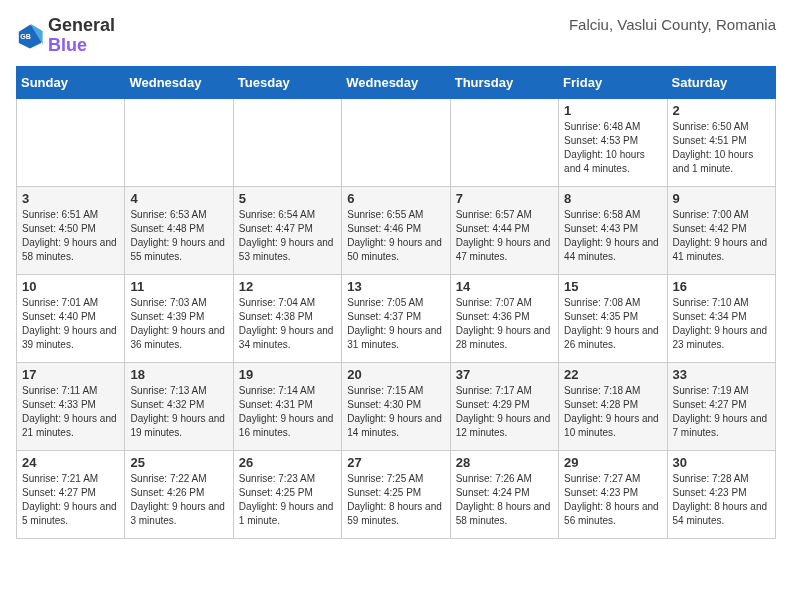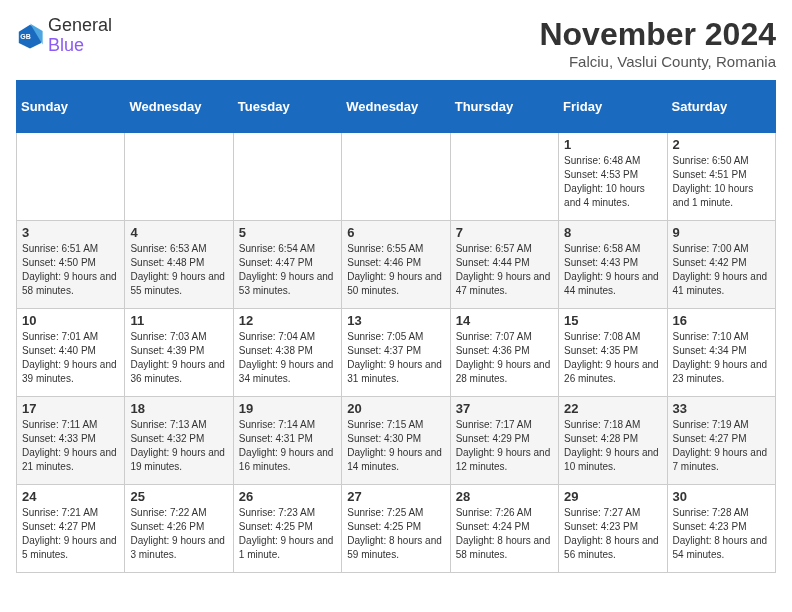--- a/index.html
+++ b/index.html
@@ -15,21 +15,21 @@
       align-items: flex-start;
       justify-content: space-between;
       margin-bottom: 10px;
     }
     .logo {
       display: flex;
       align-items: center;
     }
     .logo-text {
       font-size: 18px;
-      font-weight: normal;
+      font-weight: bold;
       line-height: 1.1;
     }
     .logo-text .general { color: #333; }
     .logo-text .blue { color: #8b5cf6; }
     .logo-icon {
       width: 28px;
       height: 28px;
       margin-right: 4px;
     }
     .title-block {
@@ -47,21 +47,21 @@
     }
     table {
       width: 100%;
       border-collapse: collapse;
       table-layout: fixed;
     }
     thead th {
       background: #1a6bbf;
       color: #fff;
       font-size: 13px;
-      padding: 18px 4px;
+      padding: 8px 4px;
       text-align: left;
       border: 1px solid #1a6bbf;
     }
     tbody td {
       border: 1px solid #ccc;
       vertical-align: top;
       padding: 4px 5px;
       font-size: 11px;
       color: #333;
       height: 88px;
@@ -95,21 +95,20 @@
       <polygon points="20,4 36,14 36,30 20,38 4,30 4,14" fill="#1a6bbf"></polygon>
       <polygon points="20,2 38,13 38,32" fill="#4da6e0"></polygon>
       <text x="6" y="24" font-size="10" fill="white" font-weight="bold">GB</text>
     </svg>
     <div class="logo-text">
       <span class="general">General</span><br>
       <span class="blue">Blue</span>
     </div>
   </div>
   <div class="title-block">
-    <div class="month-title">November 2024</div>
     <div class="location">Falciu, Vaslui County, Romania</div>
   </div>
 </div>
 
 <table>
   <thead>
     <tr>
     <th>Sunday</th>
         <th>Wednesday</th>
         <th>Tuesday</th>

